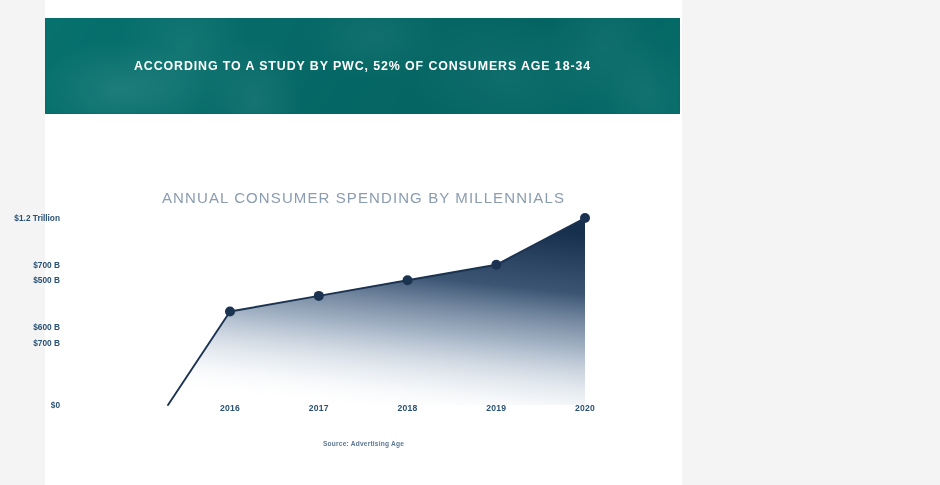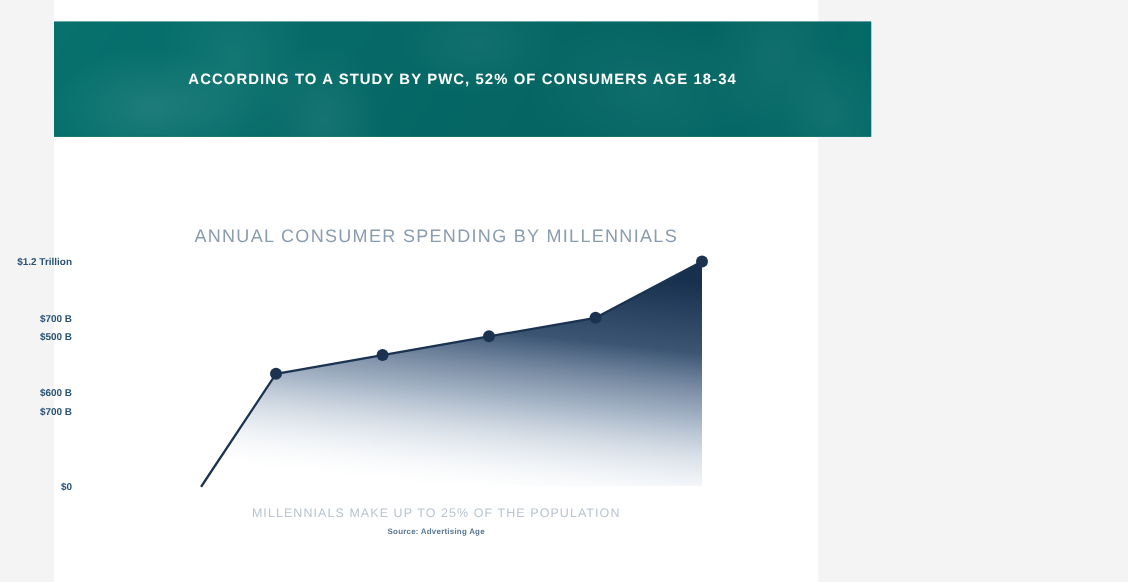--- a/index.html
+++ b/index.html
@@ -26,21 +26,20 @@
   }
   
   .banner {
     position: absolute;
     left: 45px;
     top: 18px;
     width: 635px;
     height: 96px;
     overflow: hidden;
     background: #086a68;
-    padding-left: 46px;
   }
   .banner-photo {
     position: absolute;
     inset: 0;
     background:
       radial-gradient(ellipse 120px 70px at 12% 75%, rgba(180,230,225,0.30), rgba(180,230,225,0) 70%),
       radial-gradient(ellipse 90px 120px at 22% 35%, rgba(140,215,210,0.22), rgba(140,215,210,0) 70%),
       radial-gradient(ellipse 70px 90px at 33% 85%, rgba(200,240,235,0.18), rgba(200,240,235,0) 70%),
       radial-gradient(ellipse 100px 60px at 52% 20%, rgba(170,225,220,0.16), rgba(170,225,220,0) 70%),
       radial-gradient(ellipse 130px 90px at 72% 60%, rgba(120,205,200,0.20), rgba(120,205,200,0) 72%),
@@ -207,17 +206,23 @@
       <g id="markers">
           <circle cx="110.0" cy="106.5" r="5" fill="#1b3350"></circle>
           <circle cx="198.8" cy="90.9" r="5" fill="#1b3350"></circle>
           <circle cx="287.5" cy="75.3" r="5" fill="#1b3350"></circle>
           <circle cx="376.3" cy="59.8" r="5" fill="#1b3350"></circle>
           <circle cx="465.0" cy="13.0" r="5" fill="#1b3350"></circle>
         </g>
     </svg>
   </div>
 
-
-  <div class="footer-note">MILLENNIALS MAKE UP TO 25% OF THE POPULATION</div>
+  <div class="x-axis-labels">
+      <div class="xlabel" style="left: 110px; top: 0px;">2016</div>
+      <div class="xlabel" style="left: 198.8px; top: 0px;">2017</div>
+      <div class="xlabel" style="left: 287.5px; top: 0px;">2018</div>
+      <div class="xlabel" style="left: 376.3px; top: 0px;">2019</div>
+      <div class="xlabel" style="left: 465px; top: 0px;">2020</div>
+    </div>
+
   <div class="footer-source">Source: Advertising Age</div>
 
 </div>
 
 </body></html>

